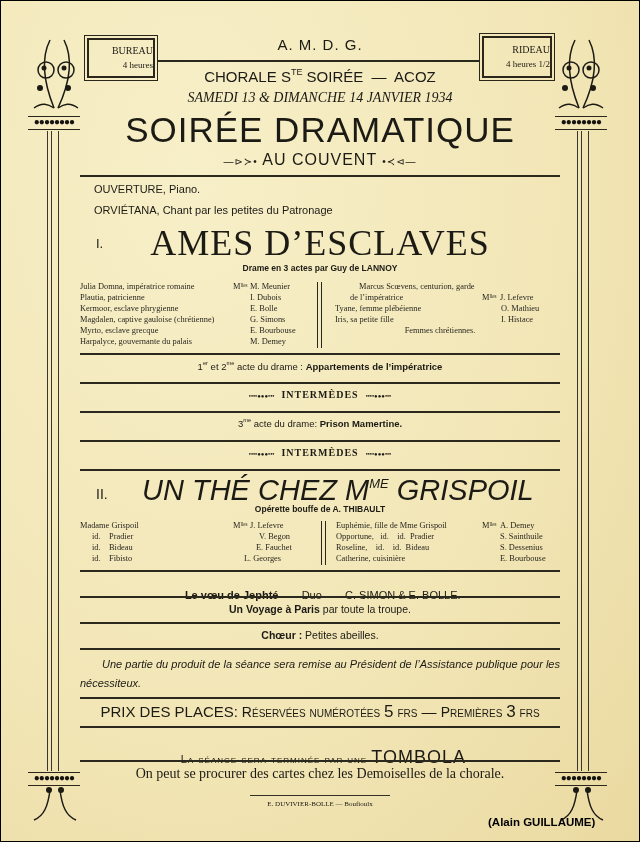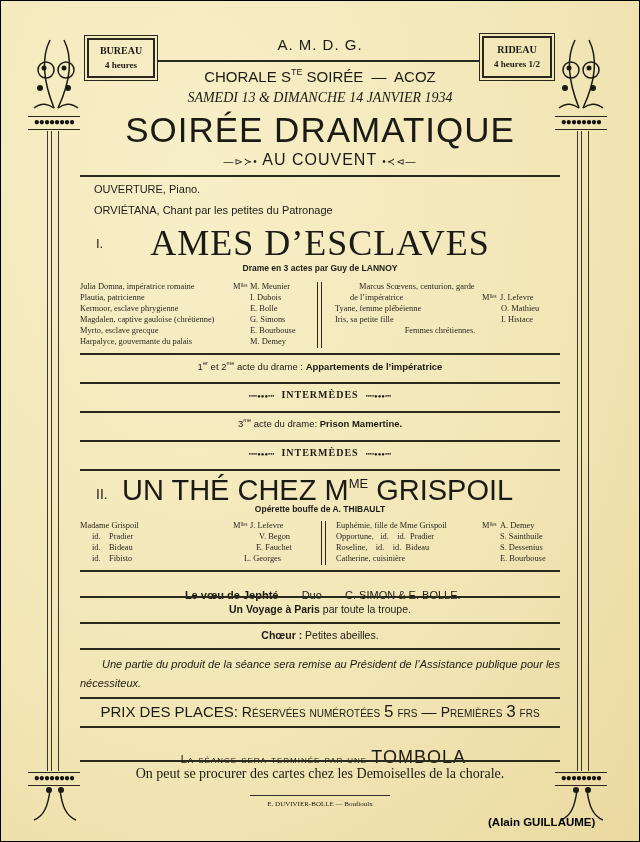--- a/index.html
+++ b/index.html
@@ -7,21 +7,21 @@
     width:640px; height:842px; overflow:hidden;
     background:#f4ebbf;
     background-image: radial-gradient(ellipse at 30% 20%, #f7efc8 0%, #f2e6b6 60%, #ead9a0 100%);
     font-family:"Liberation Serif", serif; color:#1c1a14; position:relative;
   }
   .frame { position:absolute; left:0; top:0; width:638px; height:840px; border:1px solid #000; }
   .abs { position:absolute; }
   .sans { font-family:"Liberation Sans", sans-serif; }
   .serif { font-family:"Liberation Serif", serif; }
   .center { text-align:center; }
-  .box { border:2px solid #2a261c; outline:1px solid #2a261c; outline-offset:2px; background:transparent; text-align:center; font-size:10px; font-weight:bold; line-height:14px; }
+  .box { border:2px solid #2a261c; outline:1px solid #2a261c; outline-offset:2px; background:transparent; text-align:right; font-size:10px; font-weight:normal; line-height:14px; }
   .hline { position:absolute; height:0; border-top:2px solid #2b281e; }
   .hline.thin { border-top:1.5px solid #33302a; }
   .vcol { position:absolute; width:10px; border-left:1.5px solid #3a362c; border-right:1.5px solid #3a362c; }
   .vcol::after { content:""; position:absolute; left:3px; top:0; bottom:0; border-left:1.5px solid #3a362c; }
   .dots { position:absolute; height:12px; border-top:1.5px solid #2a261c; border-bottom:1.5px solid #2a261c; font-size:10px; line-height:10px; letter-spacing:-1px; text-align:center; color:#151310; }
   .row { position:absolute; font-size:8.4px; line-height:11.3px; color:#2a2720; }
   .dbl { position:absolute; width:3px; border-left:1.5px solid #2a261c; border-right:1.5px solid #2a261c; }
   sup { font-size:60%; vertical-align:top; position:relative; top:-1px; }
 </style>
 </head>
@@ -145,21 +145,21 @@
 <div class="abs sans center" style="left:80px;top:418px;width:480px;font-size:9.5px;">
   <span>3</span><sup>me</sup><span> acte du drame: </span><b>Prison Mamertine.</b>
 </div>
 <div class="hline" style="left:80px;top:440px;width:480px;"></div>
 <div class="abs serif center" style="left:80px;top:447px;width:480px;font-size:10px;font-weight:bold;letter-spacing:1px;">
   <span style="font-size:6px;letter-spacing:0">••••●●●•••</span>&nbsp;&nbsp;<span>INTERMÈDES</span>&nbsp;&nbsp;<span style="font-size:6px;letter-spacing:0">••••●●●•••</span>
 </div>
 <div class="hline" style="left:80px;top:469px;width:480px;"></div>
 
 <div class="abs sans" style="left:96px;top:486px;font-size:14px;">II.</div>
-<div class="abs sans" style="left:122px;top:474px;font-size:29px;white-space:nowrap;">
+<div class="abs sans" style="left:142px;top:474px;font-size:29px;white-space:nowrap;font-style:italic;">
   <span>UN THÉ CHEZ M</span><sup style="font-size:13px;top:2px">ME</sup><span style="white-space:pre"> GRISPOIL</span>
 </div>
 <div class="abs sans center" style="left:120px;top:504px;width:400px;font-size:8.5px;font-weight:bold;">Opérette bouffe de A. THIBAULT</div>
 
 <div>
   <div class="row" style="left:80px;top:520px;width:240px;"><span>Madame Grispoil</span><span class="abs" style="left:153px"><span>M</span><sup>lles</sup></span><span class="abs" style="left:170px">J. Lefevre</span></div>
   <div class="row" style="left:92px;top:531px;width:228px;white-space:pre;"><span>id.    Pradier</span><span class="abs" style="left:167px">V. Begon</span></div>
   <div class="row" style="left:92px;top:542px;width:228px;white-space:pre;"><span>id.    Bideau</span><span class="abs" style="left:164px">E. Fauchet</span></div>
   <div class="row" style="left:92px;top:553px;width:228px;white-space:pre;"><span>id.    Fibisto</span><span class="abs" style="left:152px">L. Georges</span></div>
 </div>

